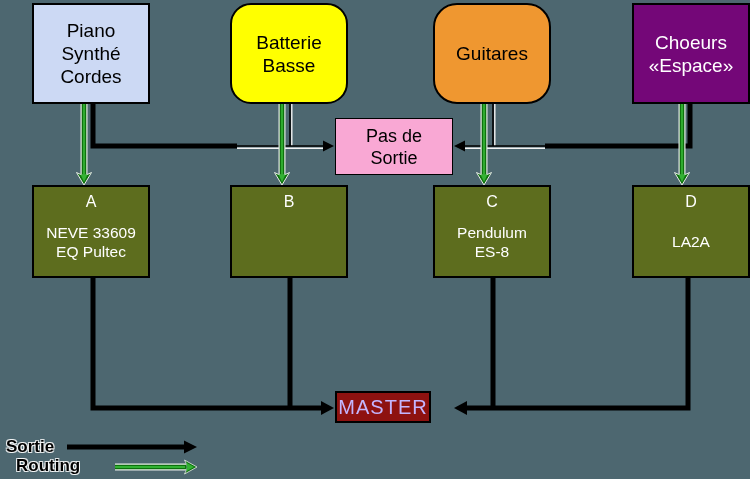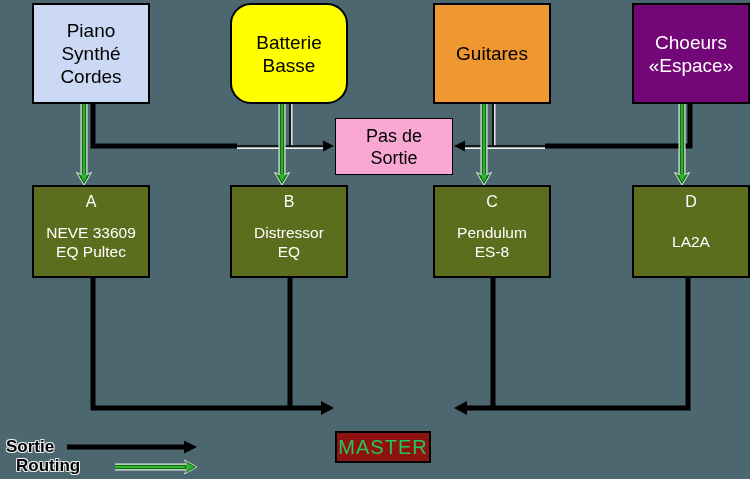--- a/index.html
+++ b/index.html
@@ -11,21 +11,21 @@
   #wires { position:absolute; left:0; top:0; width:750px; height:479px; }
 
   .box { position:absolute; box-sizing:border-box; text-align:center; }
   .src {
     border:2px solid #000; height:101px; width:118px; top:3px;
     display:flex; align-items:center; justify-content:center;
     font-size:19px; line-height:23px; color:#000; white-space:pre-line;
   }
   #box-piano    { left:32px;  background:#ccd9f4; }
   #box-batterie { left:230px; background:#ffff00;border-radius:21px; }
-  #box-guitares { left:433px; background:#ef9730; }
+  #box-guitares { left:433px; background:#ef9730;border-radius:24px; }
   #box-choeurs  { left:632px; background:#740778; color:#fff; }
 
   .proc {
     border:2px solid #000; background:#5d6d1e; width:118px; height:93px; top:185px;
     display:flex; flex-direction:column; color:#fff;
   }
   .proc .letter { padding-top:6px; font-size:16px; line-height:18px; }
   .proc .device {
     flex:1; display:flex; align-items:center; justify-content:center;
     font-size:15.5px; line-height:19px; white-space:pre-line; padding-bottom:4px;
@@ -38,21 +38,21 @@
   #box-noout {
     left:335px; top:118px; width:118px; height:57px;
     background:#f9a8d4; border:1px solid #000;
     display:flex; align-items:center; justify-content:center;
     font-size:18px; line-height:22px; color:#000; white-space:pre-line;
   }
   #box-master {
     left:335px; top:391px; width:96px; height:32px;
     background:#8e1210; border:2px solid #000;
     display:flex; align-items:center; justify-content:center;
-    color:#22c55e; font-size:20px; letter-spacing:1px;margin-top:40px;
+    color:#c4b5fd; font-size:20px; letter-spacing:1px;
   }
 
   .legend-label {
     position:absolute; left:6px; color:#000; font-size:17px; font-weight:600;
     text-shadow:-1px -1px 0 rgba(255,255,255,.8), 1px -1px 0 rgba(255,255,255,.8),
                 -1px 1px 0 rgba(255,255,255,.8), 1px 1px 0 rgba(255,255,255,.8);
   }
   #legend-sortie  { top:437px; }
   #legend-routing { top:456px;margin-left:10px; }
 </style>
@@ -149,22 +149,20 @@
   <div class="box" id="box-noout">Pas de
 Sortie</div>
 
   <div class="box proc" id="box-a">
     <div class="letter">A</div>
     <div class="device">NEVE 33609
 EQ Pultec</div>
   </div>
   <div class="box proc" id="box-b">
     <div class="letter">B</div>
-    <div class="device">Distressor
-EQ</div>
   </div>
   <div class="box proc" id="box-c">
     <div class="letter">C</div>
     <div class="device">Pendulum
 ES-8</div>
   </div>
   <div class="box proc" id="box-d">
     <div class="letter">D</div>
     <div class="device">LA2A</div>
   </div>

